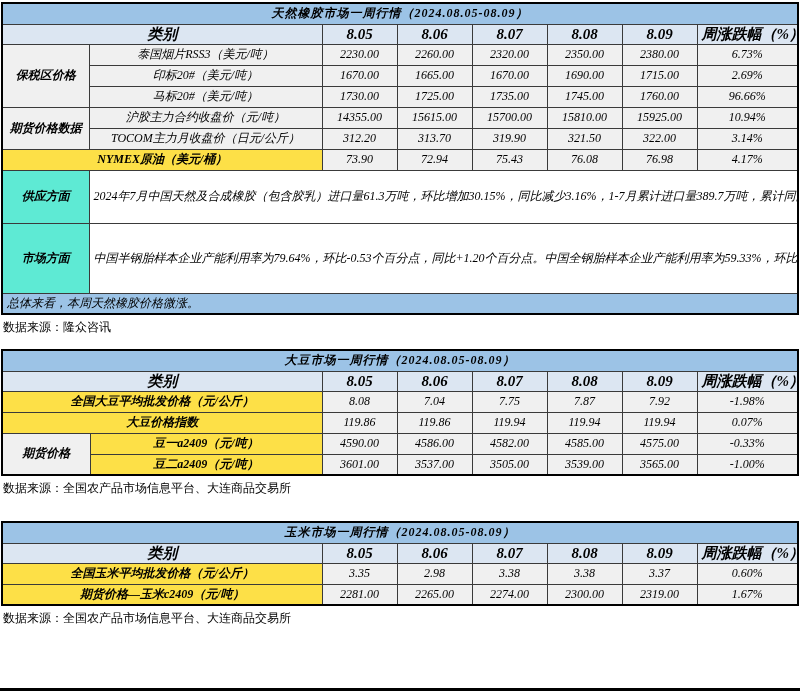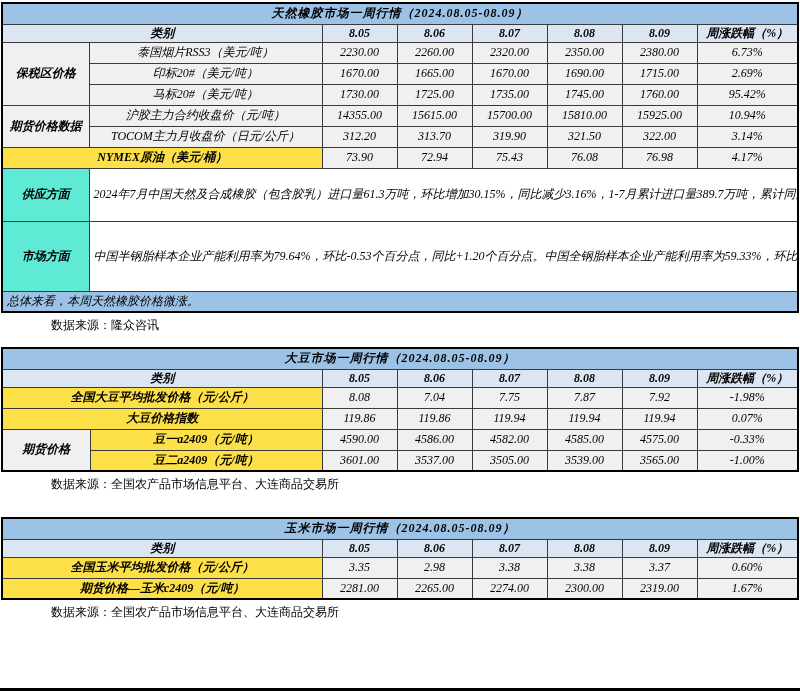--- a/index.html
+++ b/index.html
@@ -34,36 +34,36 @@
     font-weight:bold;
     text-align:center;
     height:28px;
     letter-spacing:1px;
   }
   tr.head td {
     background:#DCE6F2;
     font-weight:bold;
     text-align:center;
     height:17px;
-    font-size:12px;
+    font-size:15px;
   }
   td.glabel  { background:#F0F0F0; font-weight:bold; text-align:center; }
   td.ilabel  { background:#F0F0F0; text-align:center; }
   td.clabel  { background:#fde047; font-weight:bold; text-align:center; }
   td.num     { background:#F0F0F0; text-align:center; }
   td.blocklabel { background:#5eead4; font-weight:bold; text-align:center; }
   td.blocktext  {
     background:#ffffff; text-align:left;
     white-space:normal; line-height:1.7;
     padding:2px 7px; font-size:12px;
   }
   tr.supply td { height:53px; }
   tr.market td { height:70px; }
   td.summary { background:#9CC3E6; text-align:left; height:19px; }
-  .source { font-size:12px; padding:4px 2px 2px 2px; height:21px; white-space:nowrap;margin-left:48px; }
+  .source { font-size:12px; padding:4px 2px 2px 2px; height:21px; white-space:nowrap; }
   .gap-a { height:13px; }
   .gap-b { height:24px; }
   .bottom-bar { position:absolute; left:0; bottom:0; width:800px; height:3px; background:#000; }
 </style>
 </head>
 <body>
 
 <table class="mkt">
   <colgroup>
     <col style="width:87px">
@@ -107,21 +107,21 @@
     <td class="num">1715.00</td>
     <td class="num">2.69%</td>
   </tr>
   <tr>
     <td class="ilabel">马标20#（美元/吨）</td>
     <td class="num">1730.00</td>
     <td class="num">1725.00</td>
     <td class="num">1735.00</td>
     <td class="num">1745.00</td>
     <td class="num">1760.00</td>
-    <td class="num">95.42%</td>
+    <td class="num">96.66%</td>
   </tr>
   <tr>
     <td rowspan="2" class="glabel">期货价格数据</td>
     <td class="ilabel">沪胶主力合约收盘价（元/吨）</td>
     <td class="num">14355.00</td>
     <td class="num">15615.00</td>
     <td class="num">15700.00</td>
     <td class="num">15810.00</td>
     <td class="num">15925.00</td>
     <td class="num">10.94%</td>

